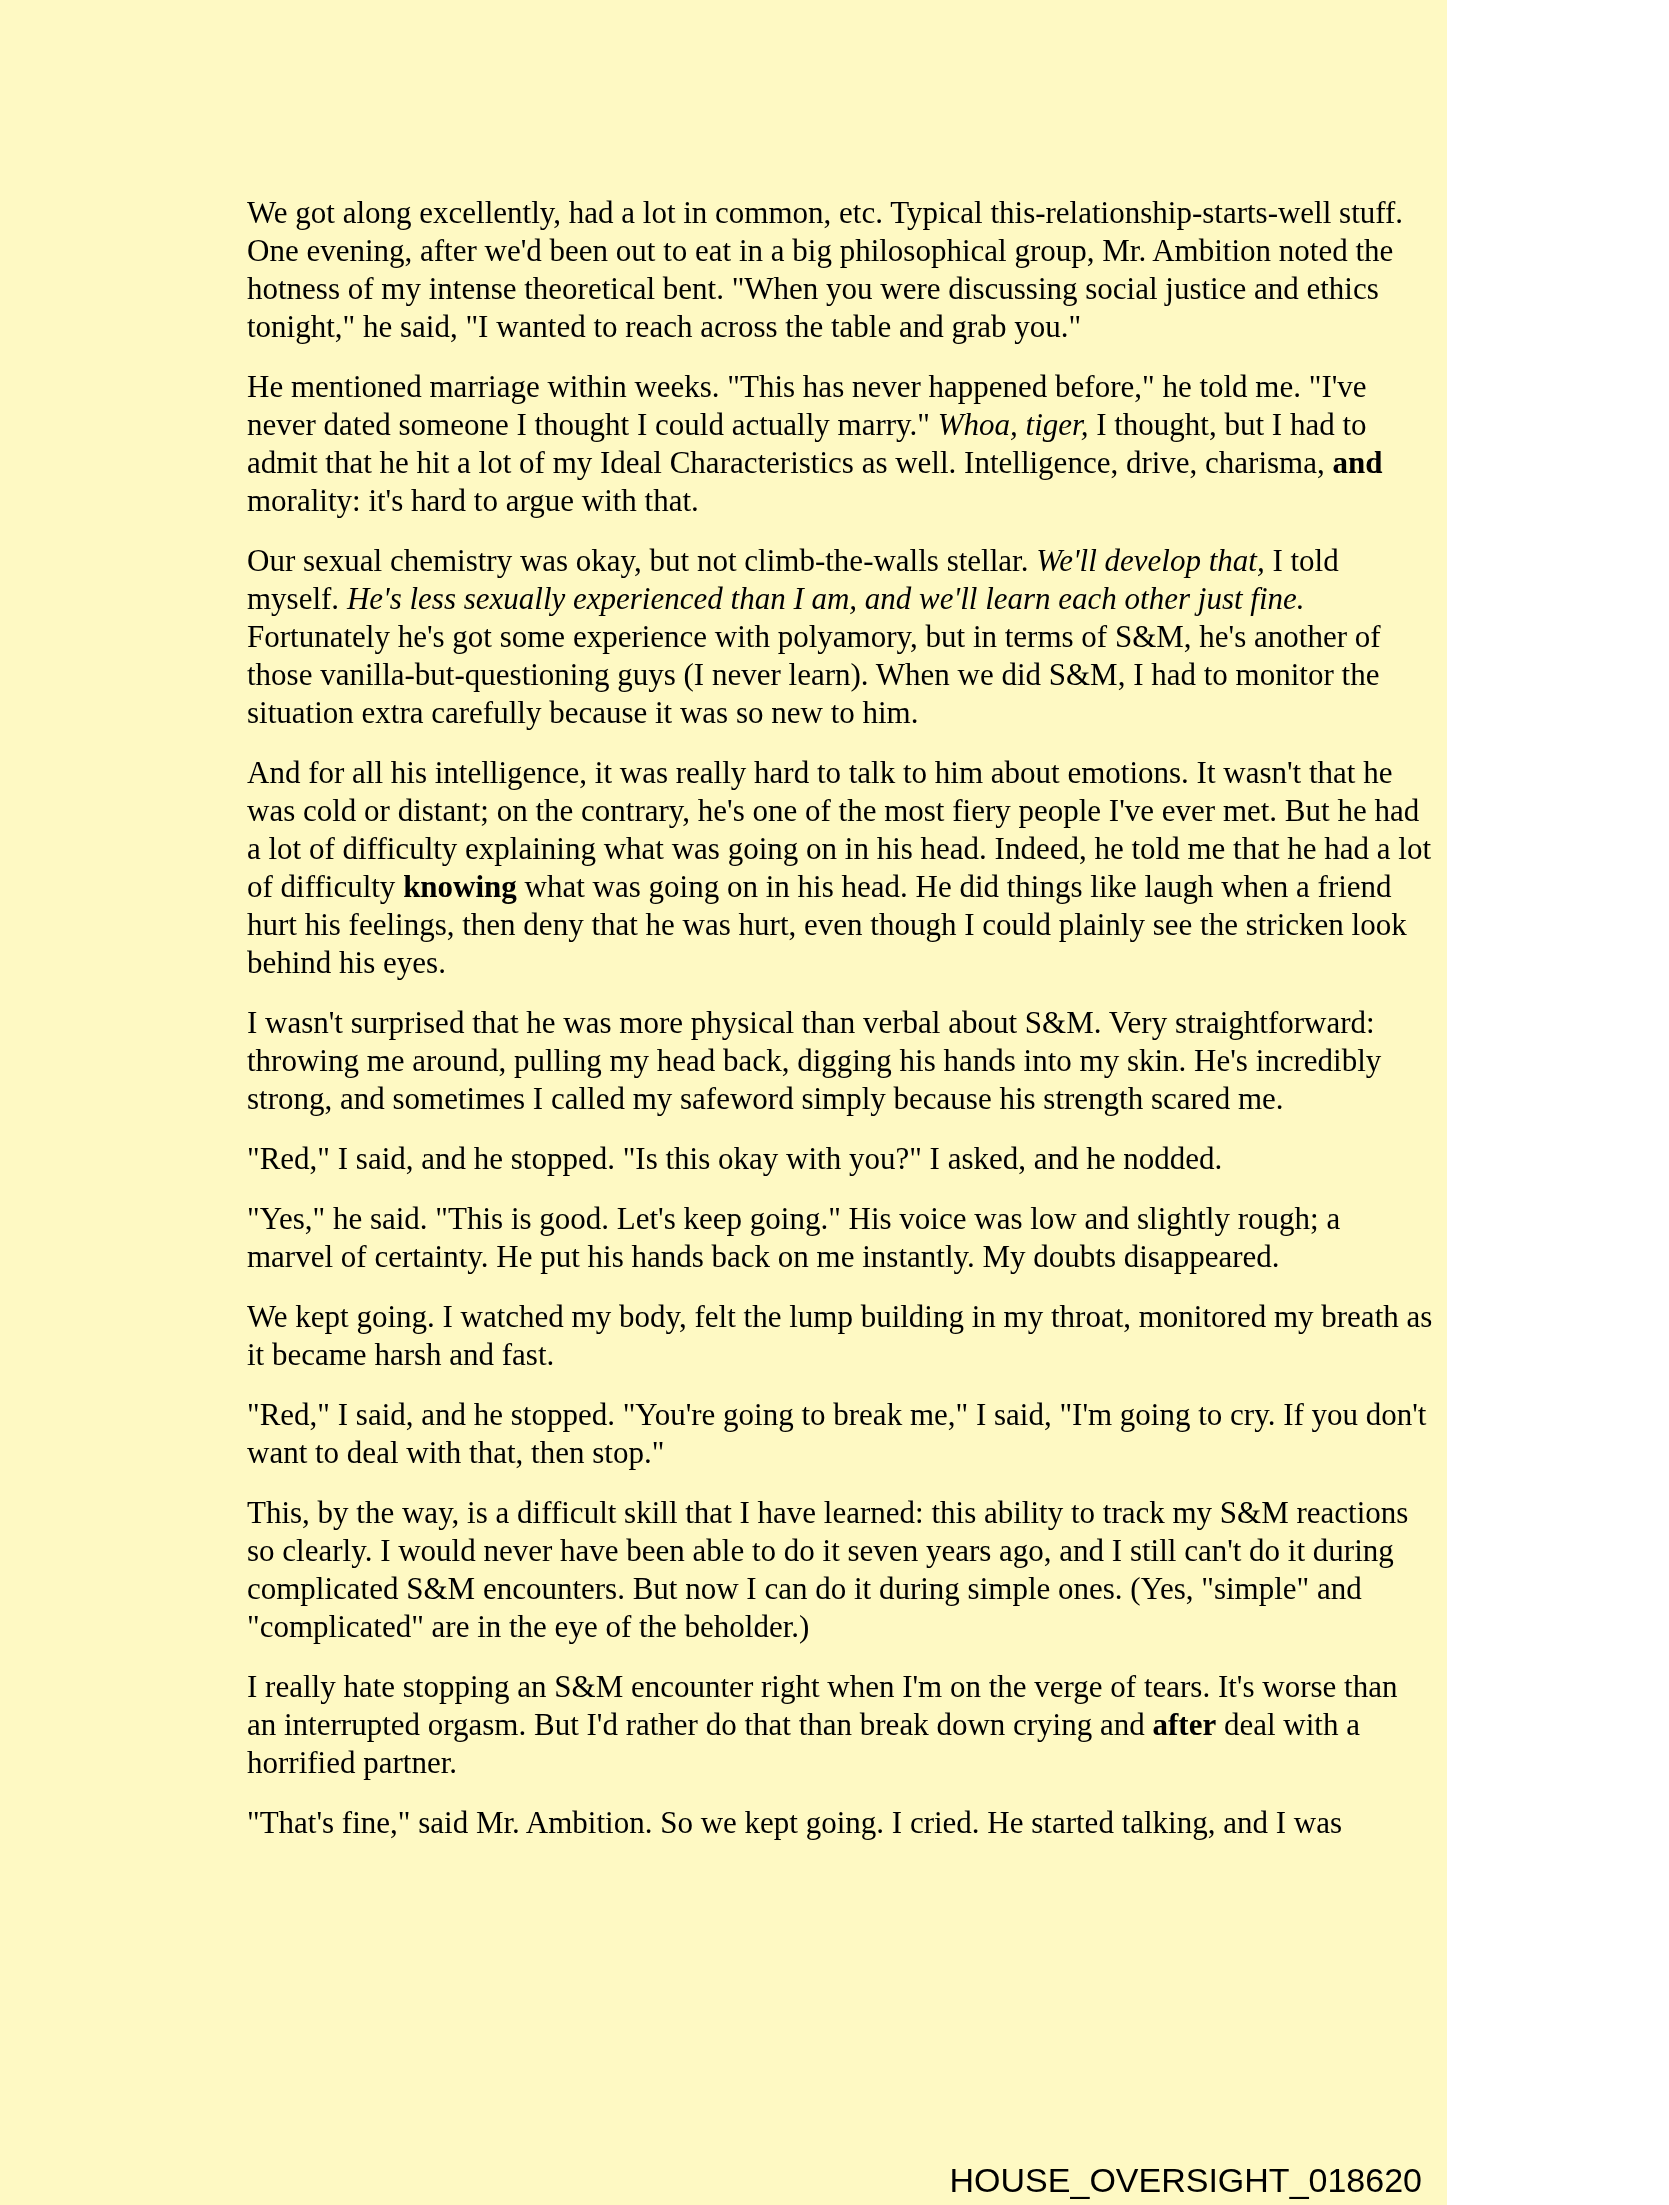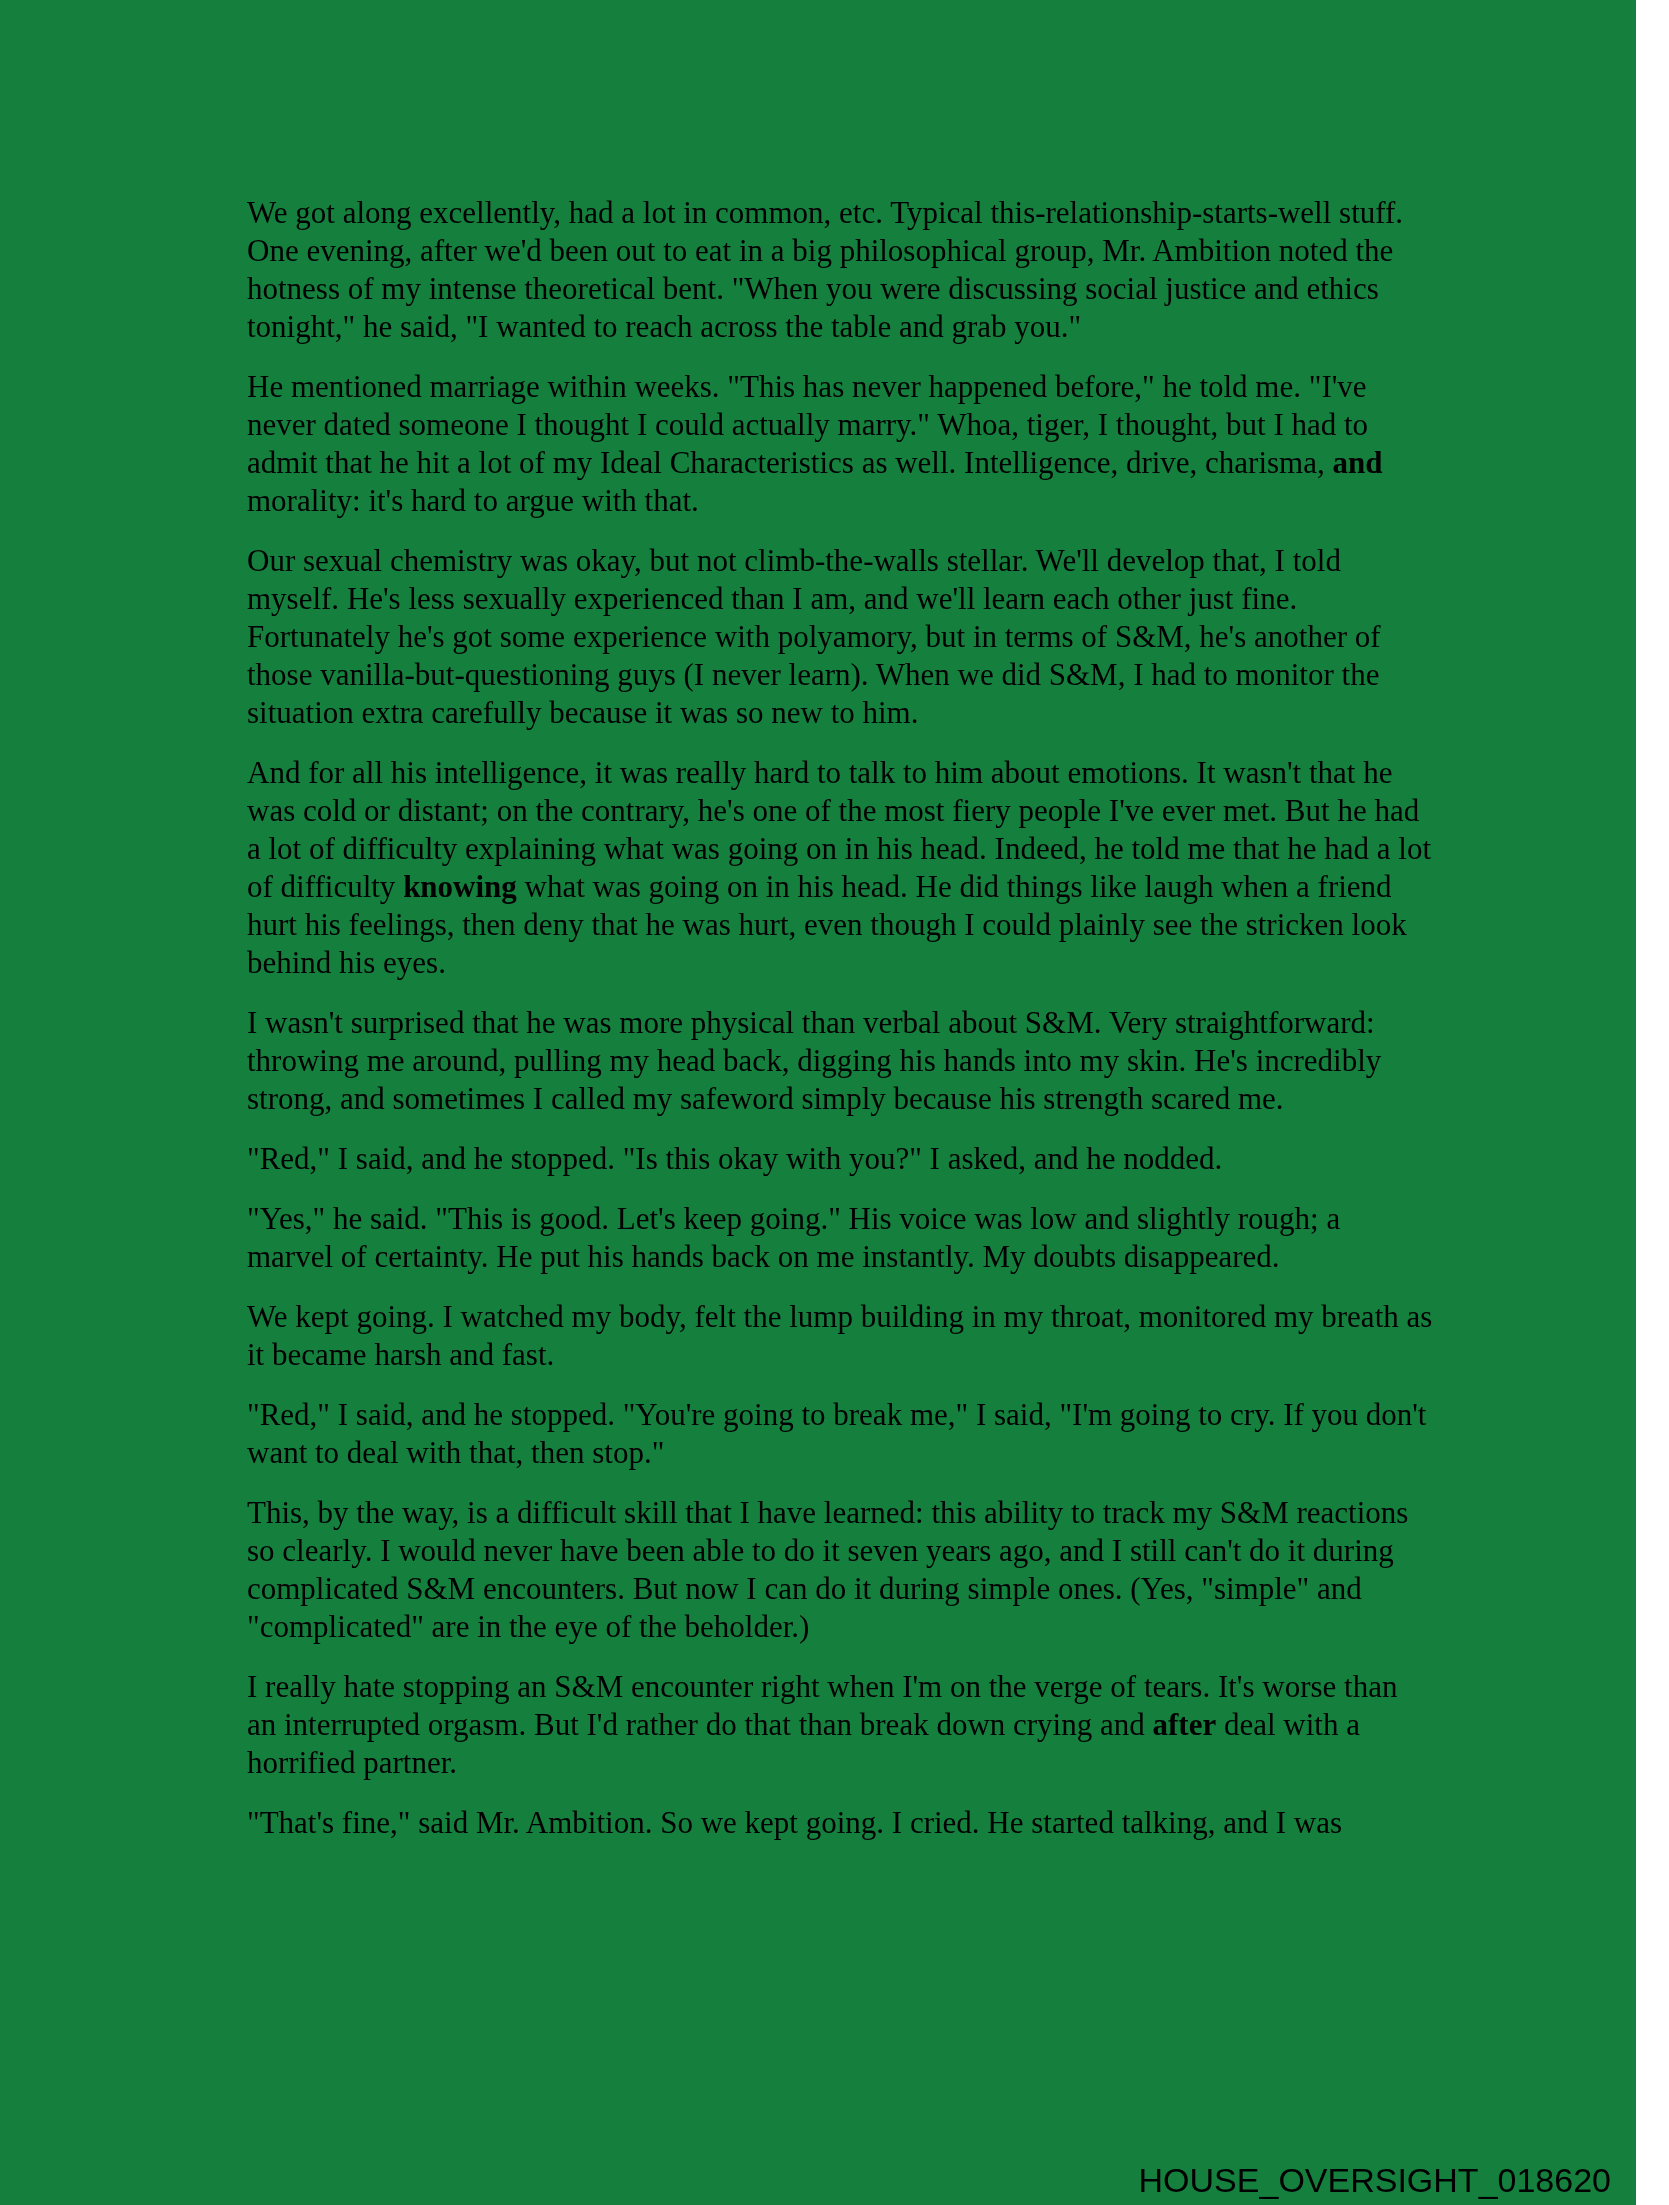--- a/index.html
+++ b/index.html
@@ -2,42 +2,42 @@
 <html style="font-size:10.5px"><head>
 <meta charset="utf-8">
 <style>
   html, body {
     margin: 0;
     padding: 0;
     background: #ffffff;
   }
   .page {
     position: relative;
-    width: 1636px;
+    width: 1447px;
     height: 2205px;
-    background: #15803d;
+    background: #fef9c3;
     overflow: hidden;
     font-family: "Liberation Serif", serif;
     color: #000000;
   }
   .body-text {
     position: absolute;
     left: 247px;
     top: 194px;
     width: 1186px;
     font-size: 31px;
     line-height: 38px;
     text-align: left;
   }
   .body-text p {
     margin: 0 0 22px 0;
     padding: 0;
   }
   .body-text .b { font-weight: bold; }
-  .body-text .i { }
+  .body-text .i { font-style: italic; }
   .bates {
     position: absolute;
     right: 25px;
     bottom: 5.2px;
     font-family: "Liberation Sans", sans-serif;
     font-size: 34px;
     line-height: 39px;
     color: #000000;
     white-space: nowrap;
   }

